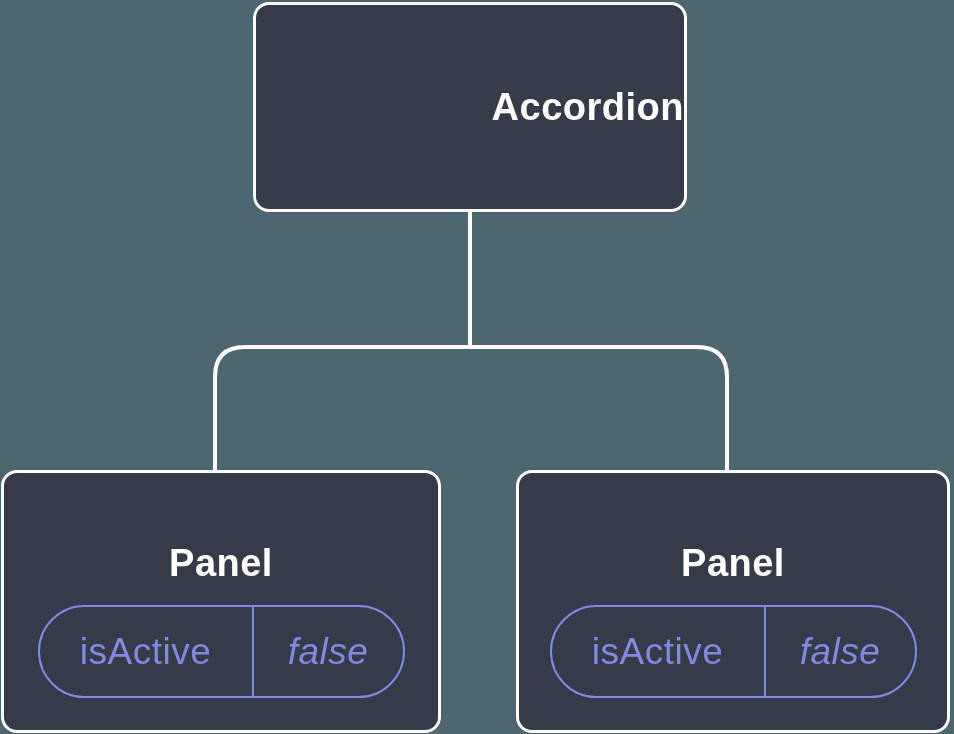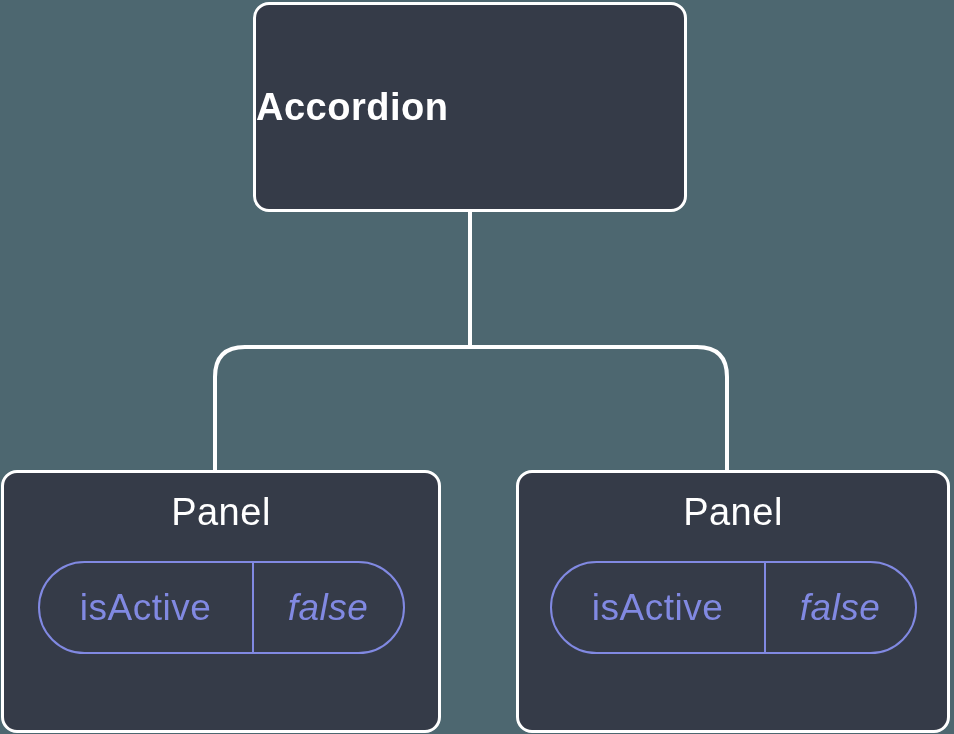--- a/index.html
+++ b/index.html
@@ -23,37 +23,37 @@
   .connectors path{stroke:var(--connector);stroke-width:4;fill:none;}
   .node{
     position:absolute;
     background:var(--node-fill);
     border:3px solid var(--node-border);
     border-radius:16px;
     color:var(--node-text);
   }
   .node-root{
     left:253px;top:2px;width:434px;height:210px;
-    display:flex;align-items:center;justify-content:flex-start;
+    display:flex;align-items:center;justify-content:flex-end;
   }
   .node-root .node-label{
     font-size:38px;font-weight:600;letter-spacing:.5px;
   }
   .node-panel{
     top:470px;height:263px;
     display:flex;flex-direction:column;align-items:center;
   }
   .panel-left{left:1px;width:440px;}
   .panel-right{left:516px;width:434px;}
   .node-panel .node-label{
-    margin-top:20px;
-    font-size:38px;font-weight:400;letter-spacing:.5px;line-height:1;
+    margin-top:71px;
+    font-size:38px;font-weight:700;letter-spacing:.5px;line-height:1;
   }
   .prop-pill{
-    margin-top:30px;
+    margin-top:23px;
     width:367px;height:93px;
     border:2.5px solid var(--prop-accent);
     border-radius:60px;
     display:flex;
     color:var(--prop-accent);
     font-size:37px;
     letter-spacing:.5px;
     overflow:hidden;
     text-align:center;
   }

